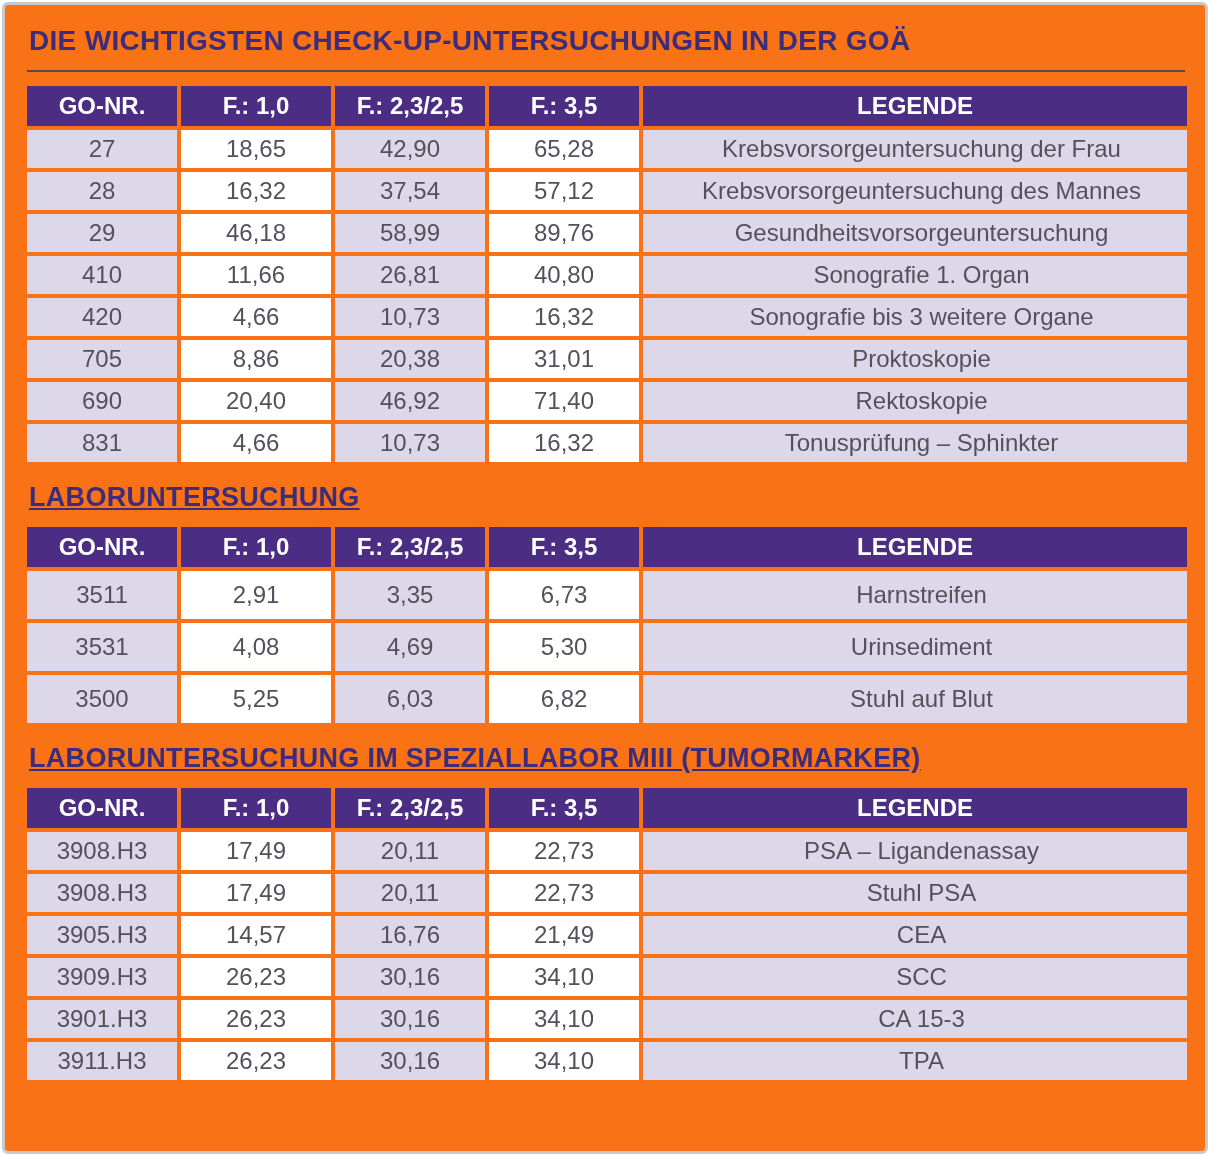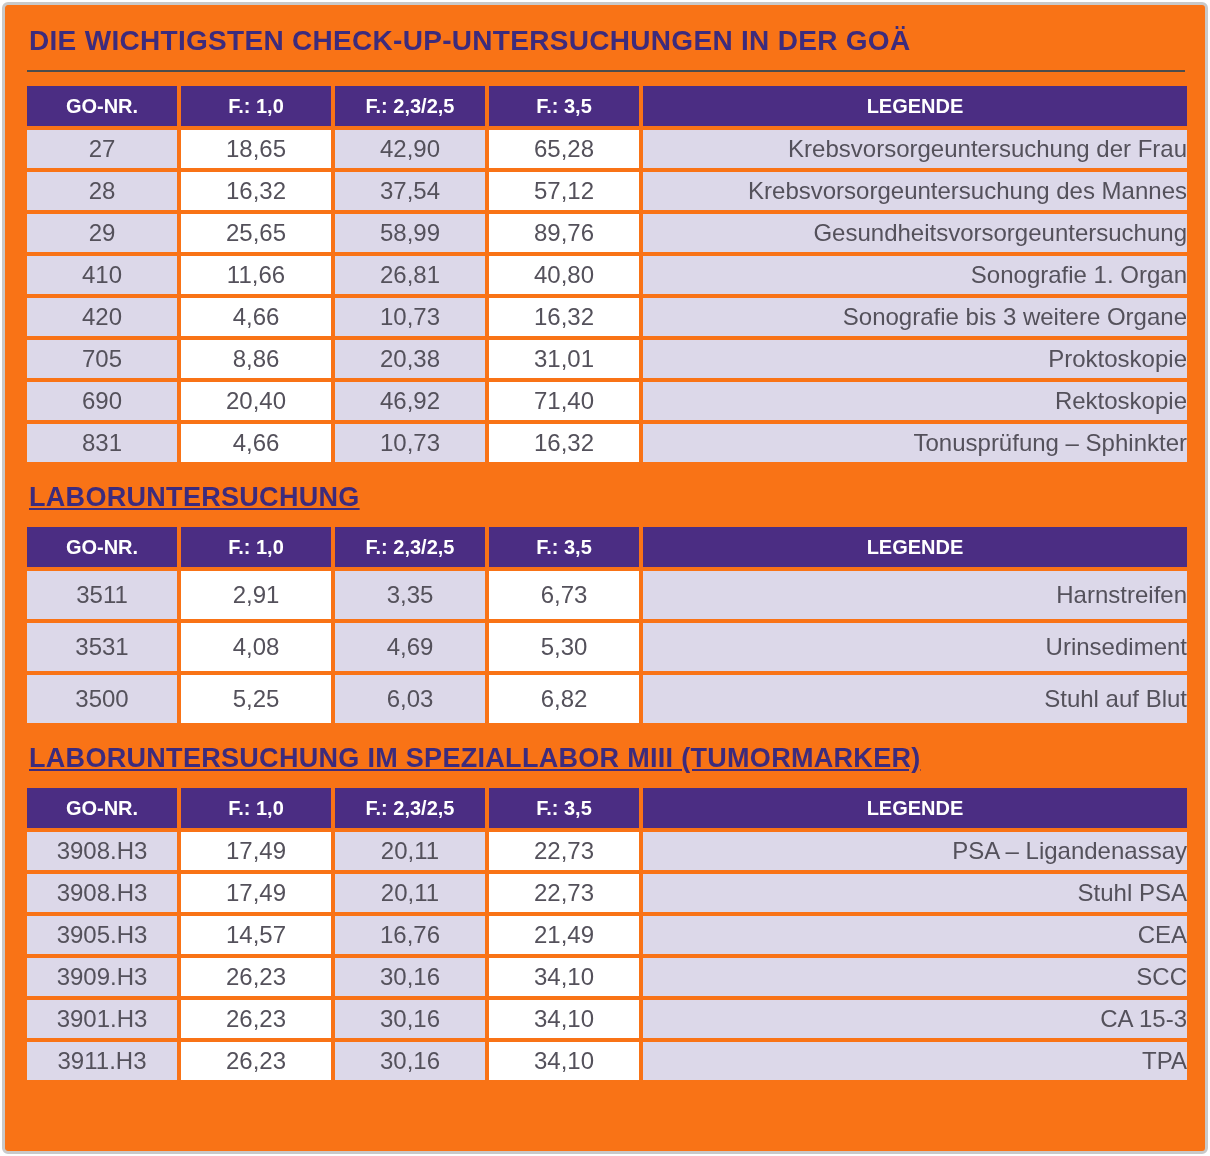--- a/index.html
+++ b/index.html
@@ -43,38 +43,38 @@
   table{
     border-collapse:separate;
     border-spacing:4px;
     width:1168px;
     margin-left:-4px;
     table-layout:fixed;
   }
   th{
     background:#4b2d83;
     color:#ffffff;
-    font-size:20px;
+    font-size:24px;
     font-weight:bold;
     height:40px;
     text-align:center;
     padding:0;
   }
   td{
     height:38px;
     font-size:24px;
     color:#54515b;
     text-align:center;
     padding:0;
     background:#ffffff;
     overflow:hidden;
     white-space:nowrap;
   }
   td:nth-child(odd){background:#dcd8e9;}
-  td.legende{text-align:right;padding-left:13px;}
+  td.legende{text-align:center;padding-left:13px;}
   table.tall td{height:48px;}
   col.c-num{width:150px;}
   col.c-leg{width:auto;}
 </style>
 </head>
 <body>
 
 <div class="card">
   <div class="title">DIE WICHTIGSTEN CHECK-UP-UNTERSUCHUNGEN IN DER GOÄ</div>
   <hr class="rule">
@@ -106,21 +106,21 @@
           </tr>
           <tr>
             <td>28</td>
             <td>16,32</td>
             <td>37,54</td>
             <td>57,12</td>
             <td class="legende">Krebsvorsorgeuntersuchung des Mannes</td>
           </tr>
           <tr>
             <td>29</td>
-            <td>25,65</td>
+            <td>46,18</td>
             <td>58,99</td>
             <td>89,76</td>
             <td class="legende">Gesundheitsvorsorgeuntersuchung</td>
           </tr>
           <tr>
             <td>410</td>
             <td>11,66</td>
             <td>26,81</td>
             <td>40,80</td>
             <td class="legende">Sonografie 1. Organ</td>

